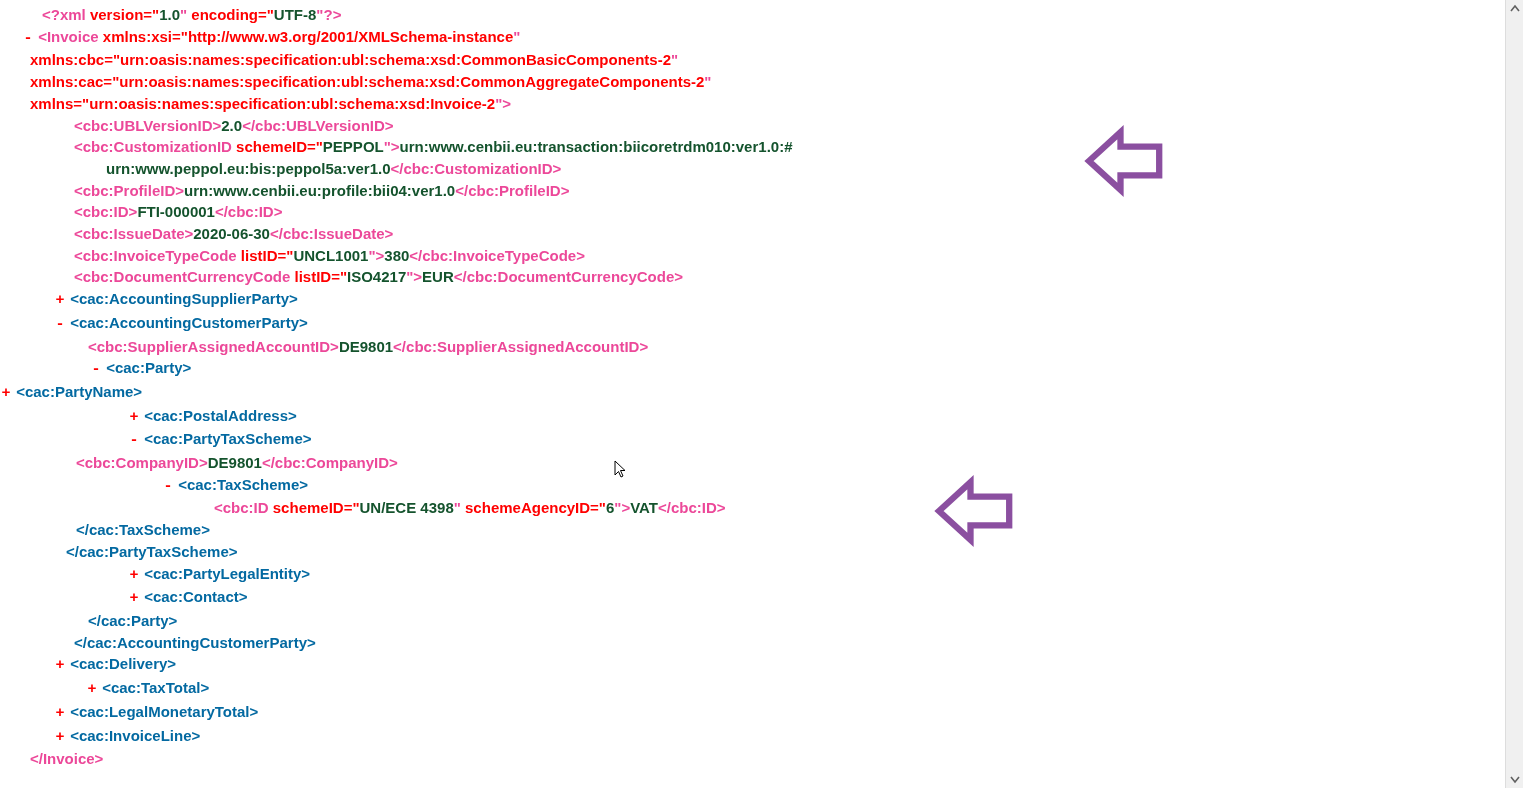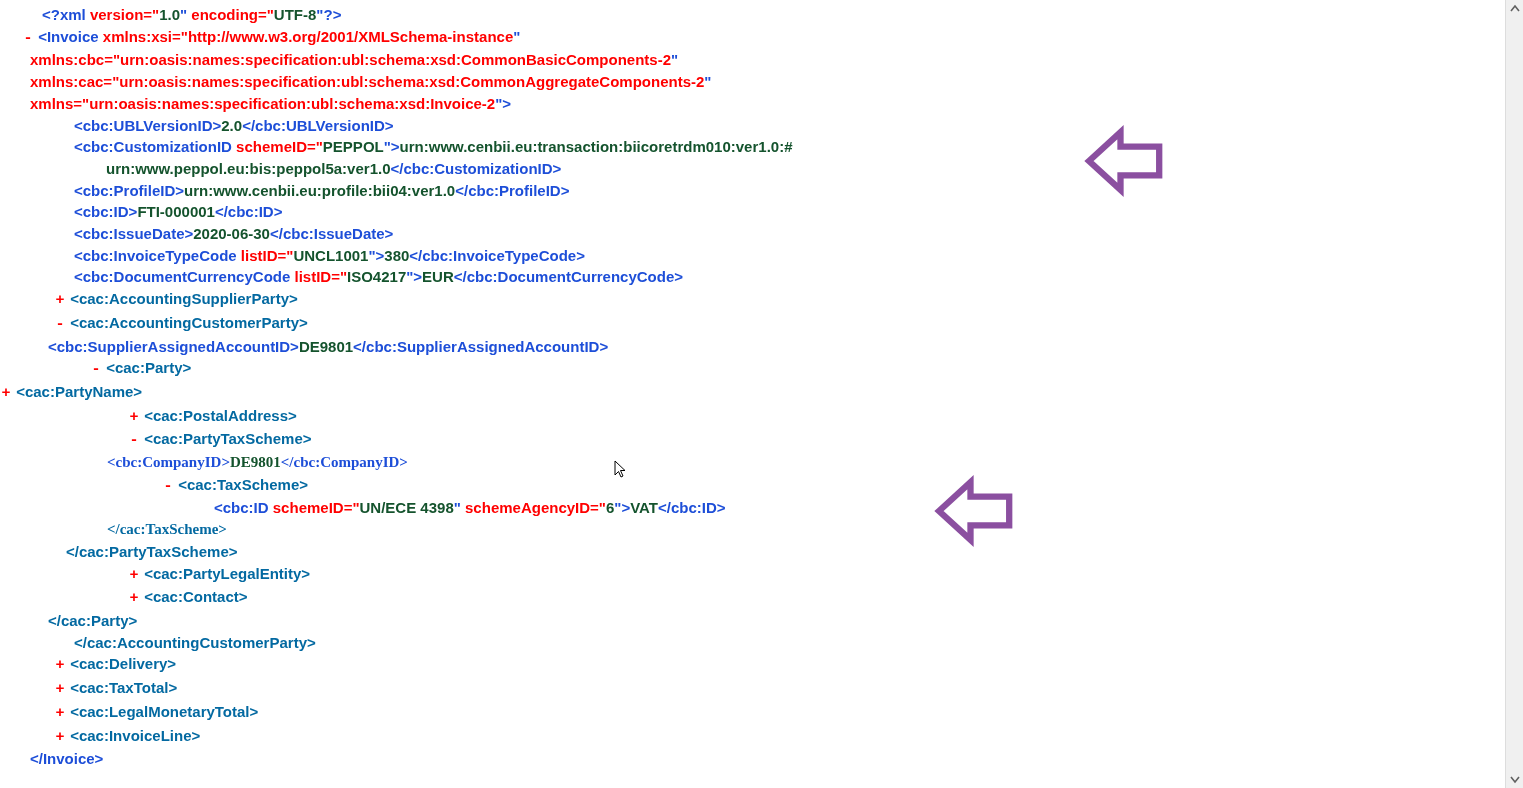--- a/index.html
+++ b/index.html
@@ -38,41 +38,41 @@
     align-items: center;
     justify-content: center;
     color: #606060;
     font-size: 11px;
     cursor: pointer;
   }
   .line {
     line-height: 21.7px;
     display: block;
   }
-  .blue { color: #1d4ed8; }
+  .blue { color: #ec4899; }
   .brown { color: #0369a1; }
   .red { color: #ff0000; }
   .black { color: #14532d; }
   .tggl {
     color: #ff0000;
     font-family: "Courier New", monospace;
     font-weight: bold;
     cursor: pointer;
     display: inline-block;
     text-align: center;
     width: 12px;
   }
   .i1 { padding-left: 42px; }
   .i2 { padding-left: 30px; }
   .i2b { padding-left: 30px; }
   .i3 { padding-left: 74px; }
   .i3c { padding-left: 106px; }
-  .i6 { padding-left: 107px; font-family: Liberation Serif, serif; }
+  .i6 { padding-left: 76px; }
   .i7 { padding-left: 214px; }
-  .ic2 { padding-left: 48px; }
+  .ic2 { padding-left: 88px; }
   .ic3 { padding-left: 66px; }
   .arrow-annot {
     position: absolute;
     width: 90px;
     height: 90px;
   }
   .arrow-annot svg { width: 100%; height: 100%; }
   .cursor-arrow {
     position: absolute;
     font-size: 16px;
@@ -134,21 +134,21 @@
 <span class="line" style="padding-left:128px"><span class="tggl">+</span> <span class="brown">&lt;cac:PartyLegalEntity&gt;</span></span>
 
 <span class="line" style="padding-left:128px"><span class="tggl">+</span> <span class="brown">&lt;cac:Contact&gt;</span></span>
 
 <span class="line ic2"><span class="brown">&lt;/cac:Party&gt;</span></span>
 
 <span class="line i3"><span class="brown">&lt;/cac:AccountingCustomerParty&gt;</span></span>
 
 <span class="line" style="padding-left:54px"><span class="tggl">+</span> <span class="brown">&lt;cac:Delivery&gt;</span></span>
 
-<span class="line" style="padding-left:54px"><span class="tggl">+</span> <span class="brown">&lt;cac:TaxTotal&gt;</span></span>
+<span class="line" style="padding-left:86px"><span class="tggl">+</span> <span class="brown">&lt;cac:TaxTotal&gt;</span></span>
 
 <span class="line" style="padding-left:54px"><span class="tggl">+</span> <span class="brown">&lt;cac:LegalMonetaryTotal&gt;</span></span>
 
 <span class="line" style="padding-left:54px"><span class="tggl">+</span> <span class="brown">&lt;cac:InvoiceLine&gt;</span></span>
 
 <span class="line i2"><span class="blue">&lt;/Invoice&gt;</span></span>
 
 <div class="arrow-annot" style="left:1080px; top:116px">
   <svg viewBox="0 0 100 100">
         <path d="M10 50 L45 18 L45 34 L88 34 L88 66 L45 66 L45 82 Z" fill="none" stroke="#8b4fa0" stroke-width="7" stroke-linejoin="miter"></path>

